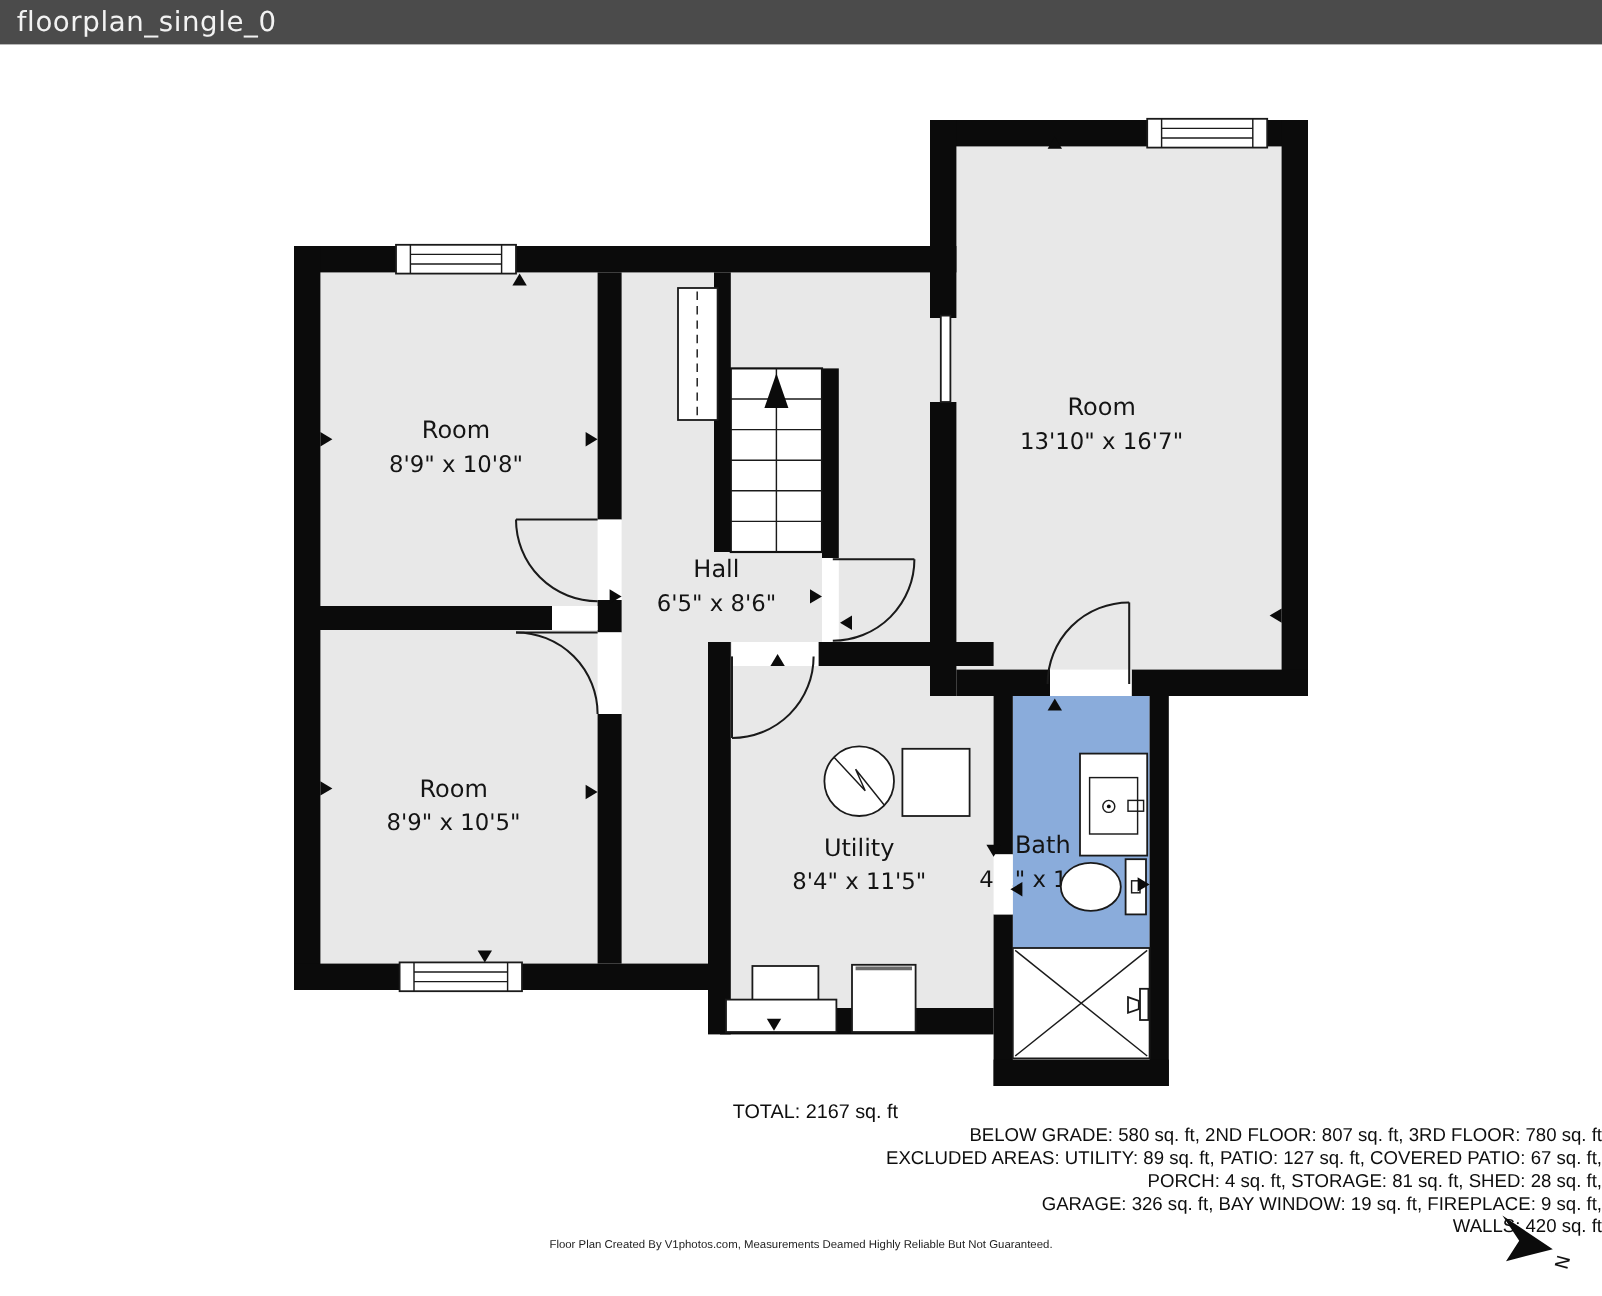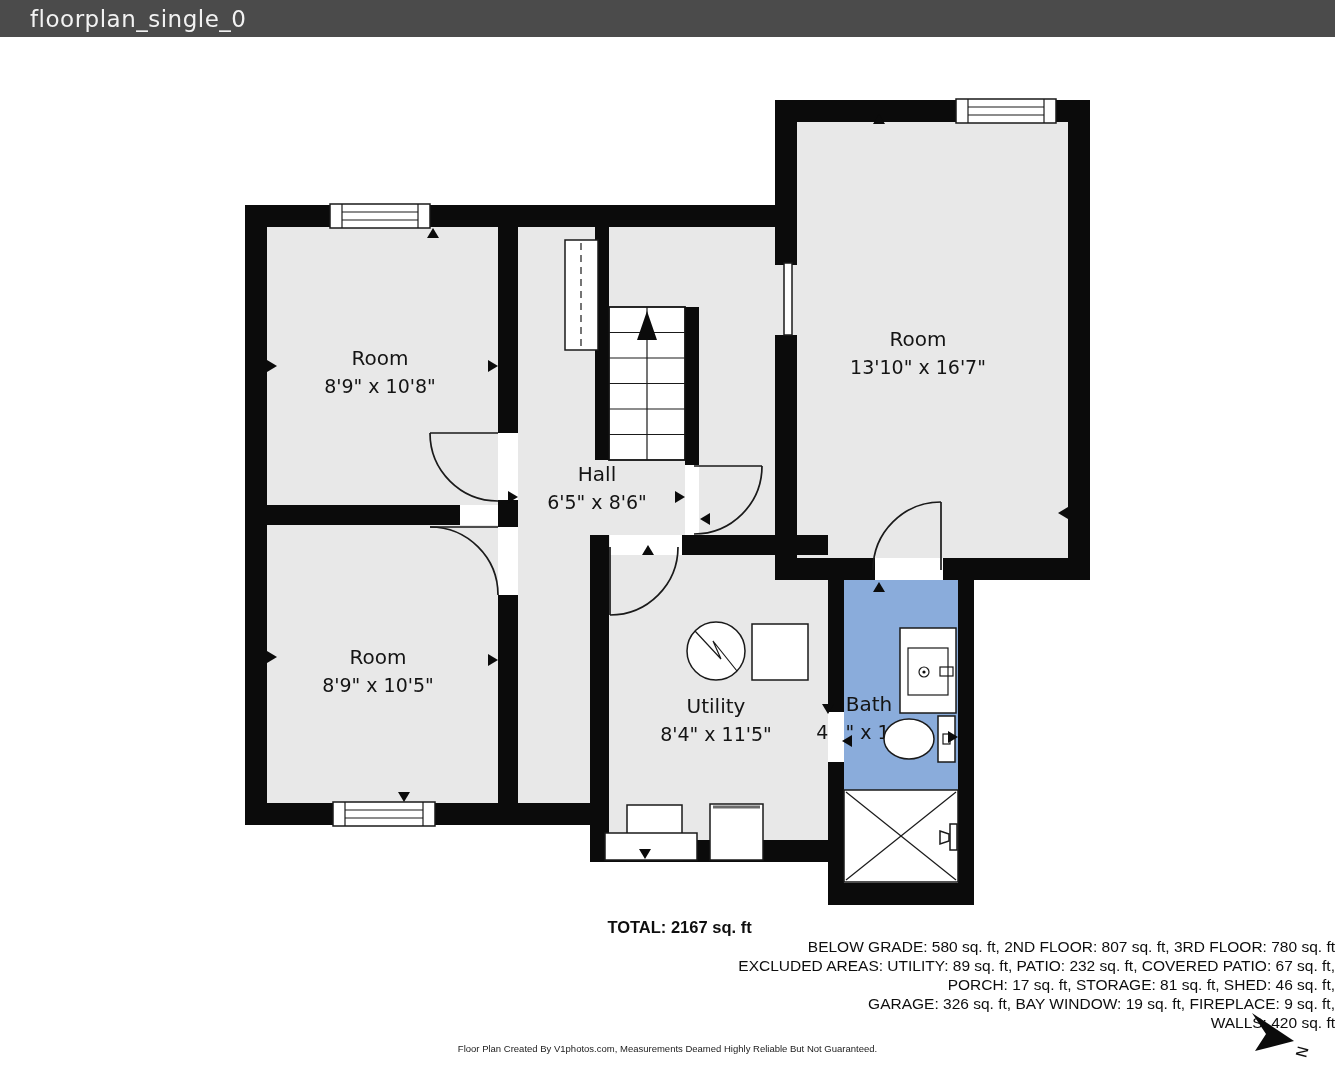--- a/index.html
+++ b/index.html
@@ -2,37 +2,37 @@
 <html style="--room-floor: #e8e8e8; --bath-floor: #8aacdb; --wall: #0b0b0b; --titlebar-bg: #4b4b4b;"><head>
 <meta charset="utf-8">
 <style>
   :root{
     --room-floor:#e8e8e8; --bath-floor:#8aacdb; --wall:#0b0b0b; --titlebar-bg:#4b4b4b;
   }
   html,body{margin:0;padding:0;background:#fff;}
   .stage{position:relative;width:1335px;height:1080px;background:#fff;overflow:hidden;
          font-family:"Liberation Sans",sans-serif;}
   .titlebar{position:absolute;top:0;left:0;right:0;height:37px;background:var(--titlebar-bg);
-            display:flex;align-items:center;padding-left:30px;box-sizing:border-box;}
+            display:flex;align-items:center;padding-left:14px;box-sizing:border-box;}
   .titlebar span{color:#f2f2f2;font-size:23px;font-family:"DejaVu Sans",sans-serif;letter-spacing:.5px;}
   svg{position:absolute;left:0;top:0;}
   .floor{fill:var(--room-floor);}
   .bathfloor{fill:var(--bath-floor);}
   .wall{fill:var(--wall);}
   .fixture{fill:#fff;stroke:#1a1a1a;stroke-width:1.5;}
   .thin{stroke:#1a1a1a;stroke-width:1.2;fill:none;}
   .door{stroke:#1a1a1a;stroke-width:1.7;fill:none;}
   .jamb{fill:#fff;}
   .marker{fill:#0b0b0b;}
   .roomlabel{font-family:"DejaVu Sans",sans-serif;font-size:20px;fill:#141414;text-anchor:middle;}
   .roomdims{font-family:"DejaVu Sans",sans-serif;font-size:19px;fill:#141414;text-anchor:middle;}
   .footer{position:absolute;left:0;right:0;top:918px;text-align:center;color:#0e0e0e;}
-  .footer .total{font-size:16.5px;font-weight:bold;line-height:19px;margin-left:24px;}
+  .footer .total{font-size:16.5px;font-weight:normal;line-height:19px;margin-left:24px;}
   .footer .line{font-size:15.5px;line-height:19px;text-align:right;}
-  .footer .credit{font-size:9.5px;color:#222;margin-top:11px;}
+  .footer .credit{font-size:9.5px;color:#222;margin-top:0;}
   .compass{position:absolute;left:1240px;top:1002px;width:95px;height:70px;}
   .compass text{font-family:"DejaVu Sans",sans-serif;font-size:15px;fill:#111;}
 </style>
 </head>
 <body>
 
 <div class="stage">
 
   <div class="titlebar">
     <span>floorplan_single_0</span>
@@ -210,22 +210,22 @@
       <text class="roomdims" x="378" y="692">8'9" x 10'5"</text>
       <text class="roomlabel" x="716" y="713">Utility</text>
       <text class="roomdims" x="716" y="741">8'4" x 11'5"</text>
       <text class="roomlabel" x="869" y="711">Bath</text>
     </g>
   </svg>
 
   <div class="footer">
     <div class="total">TOTAL: 2167 sq. ft</div>
     <div class="line">BELOW GRADE: 580 sq. ft, 2ND FLOOR: 807 sq. ft, 3RD FLOOR: 780 sq. ft</div>
-    <div class="line">EXCLUDED AREAS: UTILITY: 89 sq. ft, PATIO: 232 sq. ft, COVERED PATIO: 67 sq. ft,</div>
-    <div class="line">PORCH: 17 sq. ft, STORAGE: 81 sq. ft, SHED: 46 sq. ft,</div>
+    <div class="line">EXCLUDED AREAS: UTILITY: 89 sq. ft, PATIO: 127 sq. ft, COVERED PATIO: 67 sq. ft,</div>
+    <div class="line">PORCH: 4 sq. ft, STORAGE: 81 sq. ft, SHED: 28 sq. ft,</div>
     <div class="line">GARAGE: 326 sq. ft, BAY WINDOW: 19 sq. ft, FIREPLACE: 9 sq. ft,</div>
     <div class="line">WALLS: 420 sq. ft</div>
     <div class="credit">Floor Plan Created By V1photos.com, Measurements Deamed Highly Reliable But Not Guaranteed.</div>
   </div>
 
   <svg class="compass" viewBox="0 0 95 70">
     <polygon class="marker" points="12,11 54,39 15,49 26,32"></polygon>
     <text x="62" y="48" transform="rotate(105 62 44)">N</text>
   </svg>
 

